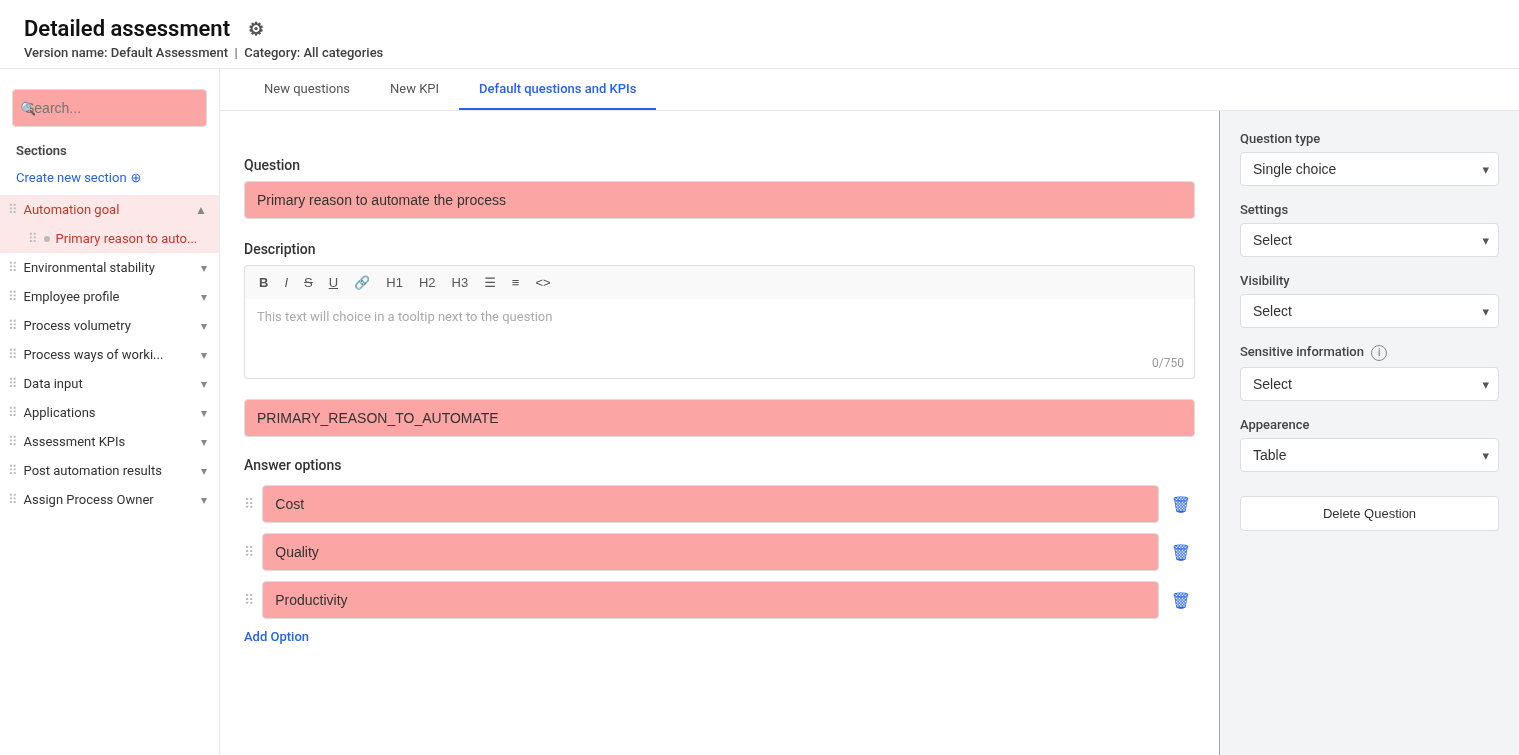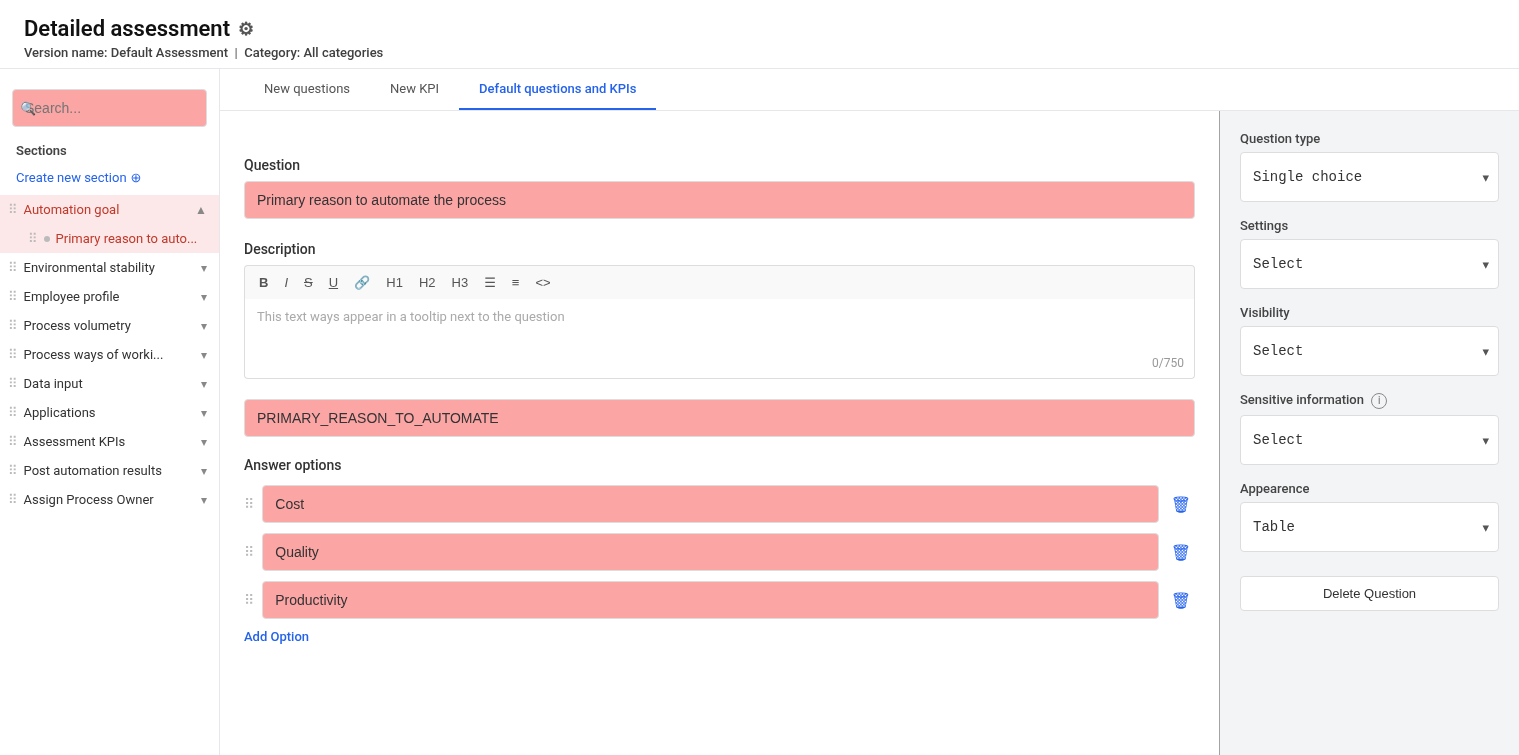--- a/index.html
+++ b/index.html
@@ -1,20 +1,20 @@
 <!DOCTYPE html>
 <html><head>
   <meta charset="utf-8">
   <style>
     * { box-sizing: border-box; margin: 0; padding: 0; }
     body { font-family: -apple-system, BlinkMacSystemFont, 'Segoe UI', Roboto, sans-serif; font-size: 14px; color: #333; background: #fff; display: flex; flex-direction: column; height: 755px; overflow: hidden; }
 
     
     .header { padding: 16px 24px 8px 24px; border-bottom: 1px solid #e5e7eb; }
-    .header-title { display: flex; align-items: center; gap: 8px; font-size: 22px; font-weight: 600; color: #111; }
+    .header-title { display: flex; align-items: center; gap: 18px; font-size: 22px; font-weight: 600; color: #111; }
     .header-meta { font-size: 13px; color: #555; margin-top: 4px; }
     .header-meta span { color: #404040; font-weight: 500; }
 
     
     .main-layout { display: flex; flex: 1; overflow: hidden; }
 
     
     .sidebar { width: 220px; border-right: 1px solid #e5e7eb; overflow-y: auto; padding: 12px 0; background: #fff; flex-shrink: 0; }
     .sidebar-search { padding: 8px 12px 12px; }
     .sidebar-search input { width: 100%; padding: 6px 10px 6px 28px; border: 1px solid #ddd; border-radius: 4px; font-size: 13px; color: #555; background: #fff; }
@@ -61,21 +61,21 @@
     .answer-options-label { font-size: 14px; font-weight: 500; color: #333; margin-bottom: 12px; }
     .answer-option-row { display: flex; align-items: center; gap: 8px; margin-bottom: 10px; }
     .answer-drag { color: #bbb; cursor: grab; font-size: 14px; }
     .answer-input { flex: 1; border: 1px solid #ddd; border-radius: 4px; padding: 8px 12px; font-size: 14px; color: #333; background: #fff; }
     .delete-btn { color: #2563eb; cursor: pointer; font-size: 16px; padding: 4px; }
     .add-option-btn { color: #2563eb; font-size: 13px; cursor: pointer; font-weight: 500; margin-top: 4px; }
 
     
     .panel-section-label { font-size: 13px; font-weight: 500; color: #444; margin-bottom: 6px; }
     .panel-group { margin-bottom: 16px; }
-    .panel-select { width: 100%; padding: 16px 12px; border: 1px solid #ddd; border-radius: 4px; font-size: 14px; color: #333; background: #fff; appearance: none; cursor: pointer; font-family: Liberation Mono, monospace; }
+    .panel-select { width: 100%; padding: 8px 12px; border: 1px solid #ddd; border-radius: 4px; font-size: 14px; color: #333; background: #fff; appearance: none; cursor: pointer; }
     .select-wrapper { position: relative; }
     .select-chevron { position: absolute; right: 10px; top: 50%; transform: translateY(-50%); pointer-events: none; color: #555; font-size: 13px; }
     .delete-question-btn { width: 100%; padding: 9px; border: 1px solid #ddd; border-radius: 4px; background: #fff; color: #333; font-size: 13px; cursor: pointer; text-align: center; margin-top: 8px; }
 
     
     .gear-icon { font-size: 18px; color: #555; cursor: pointer; }
   </style>
 </head>
 <body>
 
@@ -191,21 +191,21 @@
             <button class="rte-btn"><u>U</u></button>
             <button class="rte-btn">🔗</button>
             <button class="rte-btn">H1</button>
             <button class="rte-btn">H2</button>
             <button class="rte-btn">H3</button>
             <button class="rte-btn">☰</button>
             <button class="rte-btn">≡</button>
             <button class="rte-btn">&lt;&gt;</button>
           </div>
           <div class="rte-area" contenteditable="true" style="">
-            <span style="color:#aaa;">This text ways appear in a tooltip next to the question</span>
+            <span style="color:#aaa;">This text will choice in a tooltip next to the question</span>
             <span class="char-count">0/750</span>
           </div>
         </div>
 
         <div class="form-group">
           <input type="text" value="PRIMARY_REASON_TO_AUTOMATE" style="">
         </div>
 
         <div>
           <div class="answer-options-label">Answer options</div>

